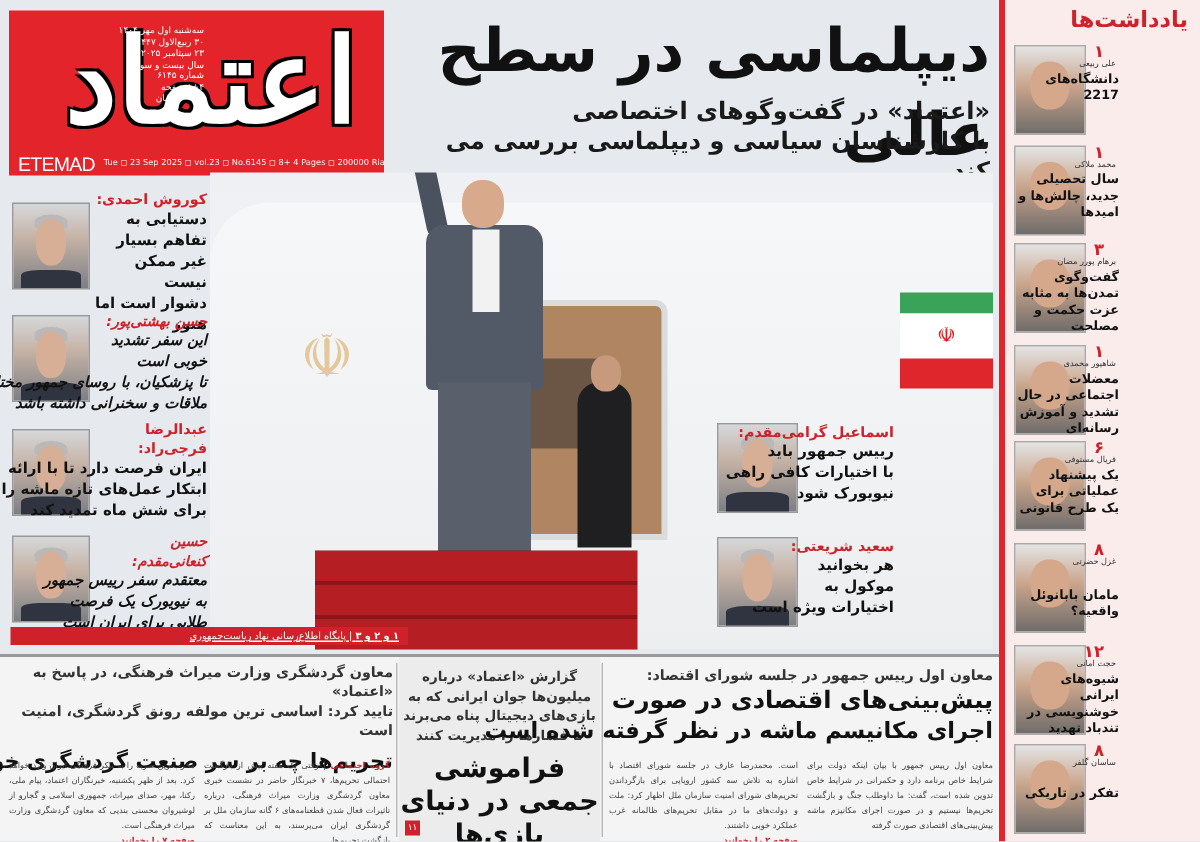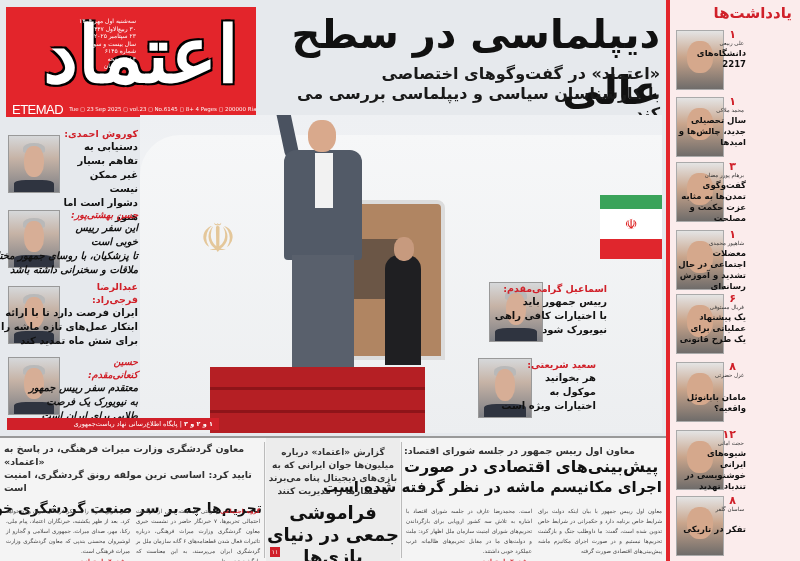--- a/index.html
+++ b/index.html
@@ -42,36 +42,36 @@
   
   .quote { position: absolute; direction: rtl; }
   .quote .qtext { position: absolute; right: 0; top: 0; text-align: right; }
   .quote .qname { font-size: 9.5px; color: #d02029; font-weight: bold; line-height: 13px; }
   .quote .qbody { font-size: 10px; color: #111; font-weight: bold; line-height: 14px; }
   .quote .qphoto { position: absolute; border: 1px solid #999; background: linear-gradient(180deg,#d6d8da 0%, #c6b3a6 40%, #7d7f84 100%); }
   .qphoto .face { position: absolute; left: 30%; top: 18%; width: 40%; height: 55%; background: #d7ae96; border-radius: 45%; }
   .qphoto .hair { position: absolute; left: 28%; top: 12%; width: 44%; height: 18%; background: #b9b9b9; border-radius: 50% 50% 20% 20%; }
   .qphoto .body { position: absolute; left: 10%; bottom: 0; width: 80%; height: 22%; background: #2f3440; border-radius: 30% 30% 0 0; }
 
-  .caption-bar { position: absolute; left: 7px; top: 418px; width: 212px; height: 12px; background: #d02029; color: #fff; font-size: 6.5px; line-height: 12px; direction: rtl; padding-right: 6px; }
+  .caption-bar { position: absolute; left: 7px; top: 418px; width: 265px; height: 12px; background: #d02029; color: #fff; font-size: 6.5px; line-height: 12px; direction: rtl; padding-right: 6px; text-decoration: underline; }
   .caption-bar .pg { font-weight: bold; }
 
   
   .sidebar { position: absolute; left: 666px; top: 0; width: 134px; height: 561px; background: #fbecec; border-left: 4px solid #e3252b; }
   .sidebar-title { position: absolute; right: 8px; top: 4px; font-size: 15px; font-weight: bold; color: #d02029; direction: rtl; }
   .side-item { position: absolute; left: 6px; width: 122px; height: 64px; direction: rtl; }
   .side-item .num { position: absolute; right: 62px; top: 0; font-size: 11px; color: #d02029; font-weight: bold; }
   .side-item .author { position: absolute; right: 54px; top: 12px; font-size: 5.5px; color: #333; }
   .side-item .title { position: absolute; right: 52px; top: 20px; width: 68px; text-align: right; font-size: 8.5px; font-weight: bold; line-height: 11px; color: #111; }
   .side-item .sphoto { position: absolute; left: 0; top: 2px; width: 48px; height: 60px; border: 1px solid #aaa; background: linear-gradient(180deg,#e4e4e4 0%, #c9a58c 45%, #6f6c6a 100%); }
   .sphoto .f { position: absolute; left: 22%; top: 18%; width: 56%; height: 55%; background: #d5a88c; border-radius: 45%; }
 
   
   .bottom { position: absolute; left: 0; top: 436px; width: 666px; height: 125px; background: #f4f4f4; border-top: 2px solid #999; }
-  .story { position: absolute; direction: rtl; text-align: left; }
+  .story { position: absolute; direction: rtl; text-align: right; }
   .kicker { font-size: 9.5px; font-weight: bold; color: #333; line-height: 13px; }
   .story-head { font-size: 16px; font-weight: bold; color: #111; line-height: 20px; }
   .body-col { position: absolute; font-size: 5.5px; line-height: 10px; color: #444; text-align: justify; direction: rtl; }
   .byline { color: #d02029; font-weight: bold; }
   .cont { color: #d02029; font-weight: bold; }
   .divider-v { position: absolute; top: 4px; width: 1px; height: 116px; background: #bbb; }
   .games { position: absolute; left: 266px; top: 0; width: 134px; height: 125px; background: #ececec; direction: rtl; text-align: center; }
   .games .kicker { margin-top: 8px; font-size: 9px; line-height: 13px; }
   .games .story-head { font-size: 18px; line-height: 22px; margin-top: 4px; }
   .page-tag { position: absolute; left: 4px; bottom: 6px; background: #d02029; color: #fff; font-size: 6px; width: 10px; height: 10px; text-align: center; line-height: 10px; }
@@ -142,21 +142,21 @@
     </div>
   </div>
   <div class="quote" style="left:8px;top:208px;width:130px;height:68px;">
     <div class="qphoto" style="left:0;top:2px;width:52px;height:58px;">
         <div class="hair"></div>
         <div class="face"></div>
         <div class="body"></div>
       </div>
     <div class="qtext" style="width:76px;font-style:italic;">
       <div class="qname">حسن بهشتی‌پور:</div>
-      <div class="qbody">این سفر رییس خوبی است</div>
+      <div class="qbody">این سفر تشدید خوبی است</div>
       <div class="qbody" style="white-space:nowrap;">تا پزشکیان، با روسای جمهور مختلف</div>
       <div class="qbody" style="white-space:nowrap;">ملاقات و سخنرانی داشته باشد</div>
     </div>
   </div>
   <div class="quote" style="left:8px;top:280px;width:130px;height:68px;">
     <div class="qphoto" style="left:0;top:6px;width:52px;height:58px;">
         <div class="hair"></div>
         <div class="face"></div>
         <div class="body"></div>
       </div>
@@ -174,21 +174,21 @@
         <div class="body"></div>
       </div>
     <div class="qtext" style="width:76px;font-style:italic;">
       <div class="qname">حسین کنعانی‌مقدم:</div>
       <div class="qbody" style="white-space:nowrap;">معتقدم سفر رییس جمهور</div>
       <div class="qbody" style="white-space:nowrap;">به نیویورک یک فرصت</div>
       <div class="qbody" style="white-space:nowrap;">طلایی برای ایران است</div>
     </div>
   </div>
 
-  <div class="quote" style="left:478px;top:282px;width:182px;height:66px;margin-left:11px;">
+  <div class="quote" style="left:478px;top:282px;width:182px;height:66px;">
     <div class="qphoto" style="left:0;top:0;width:54px;height:60px;">
         <div class="hair"></div>
         <div class="face"></div>
         <div class="body"></div>
       </div>
     <div class="qtext" style="width:120px;right:64px;">
       <div class="qname">اسماعیل گرامی‌مقدم:</div>
       <div class="qbody">رییس جمهور باید</div>
       <div class="qbody">با اختیارات کافی راهی</div>
       <div class="qbody">نیویورک شود</div>

